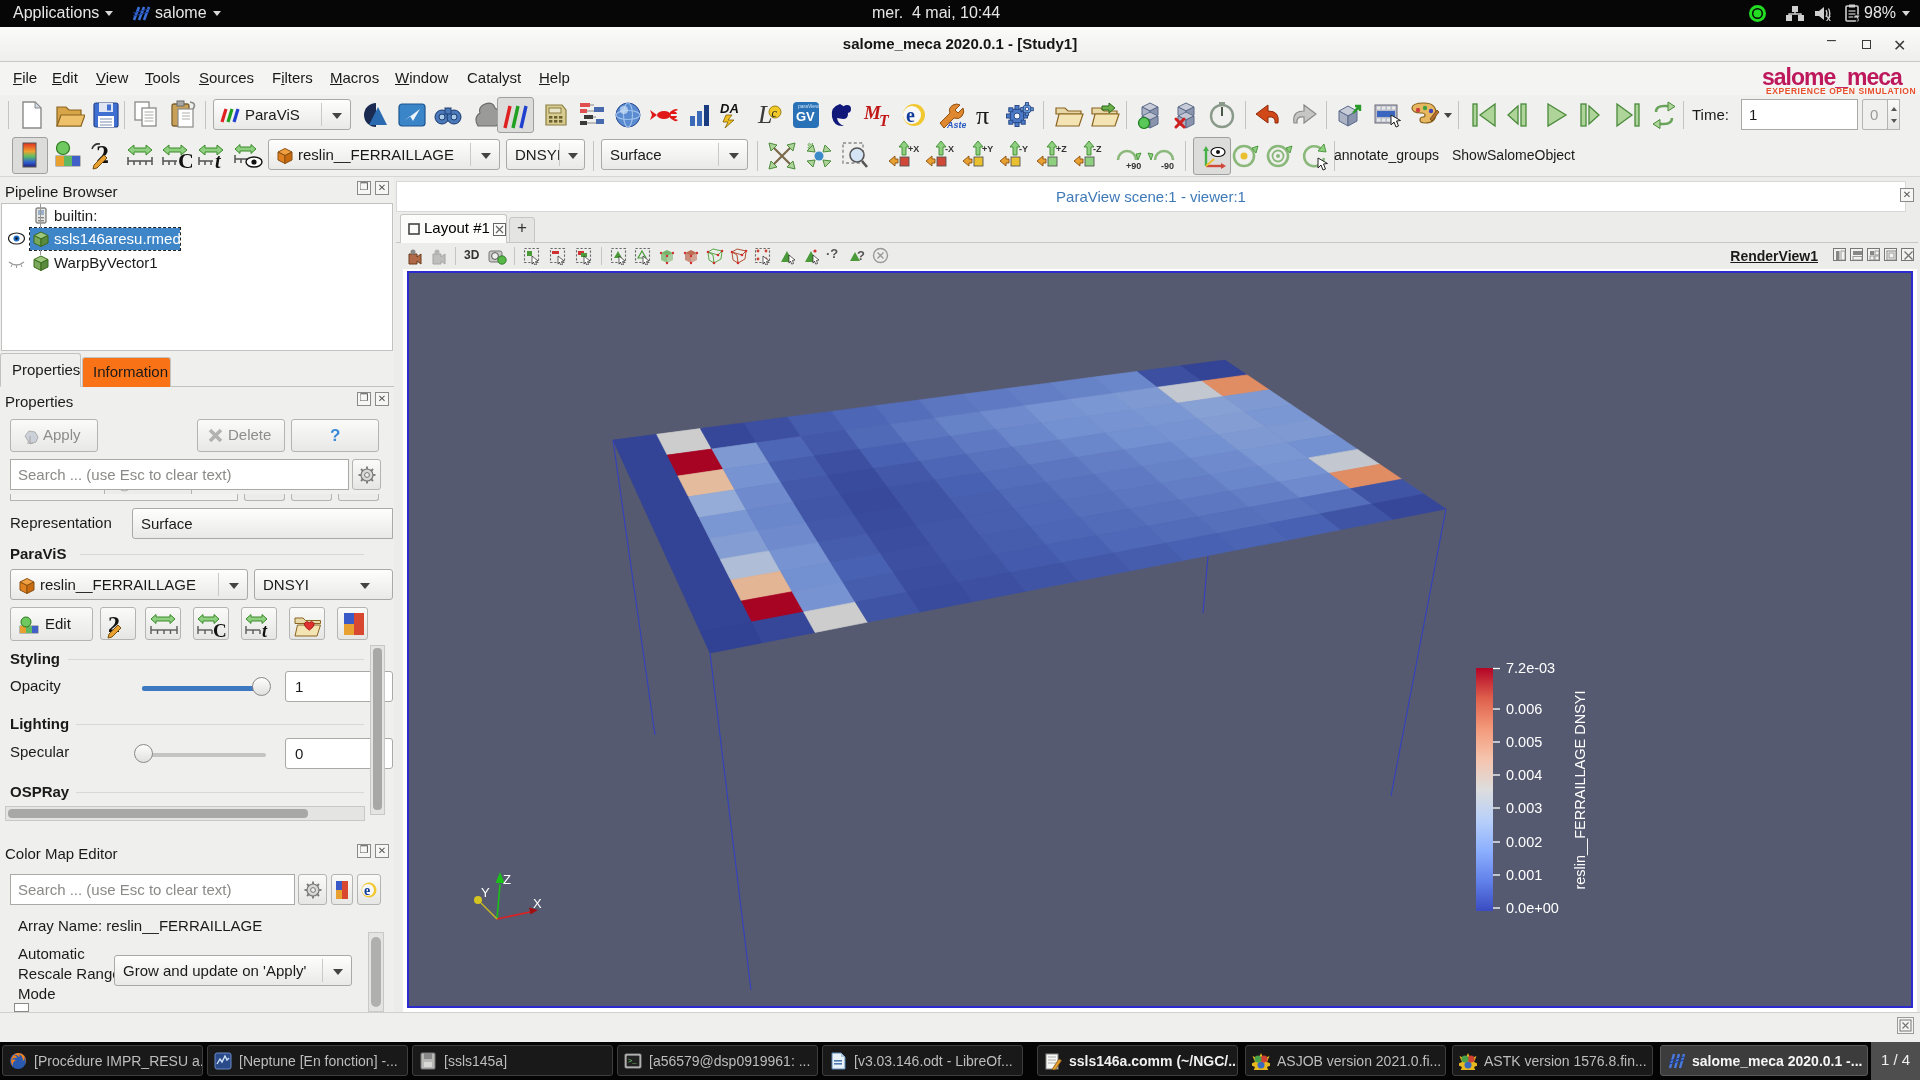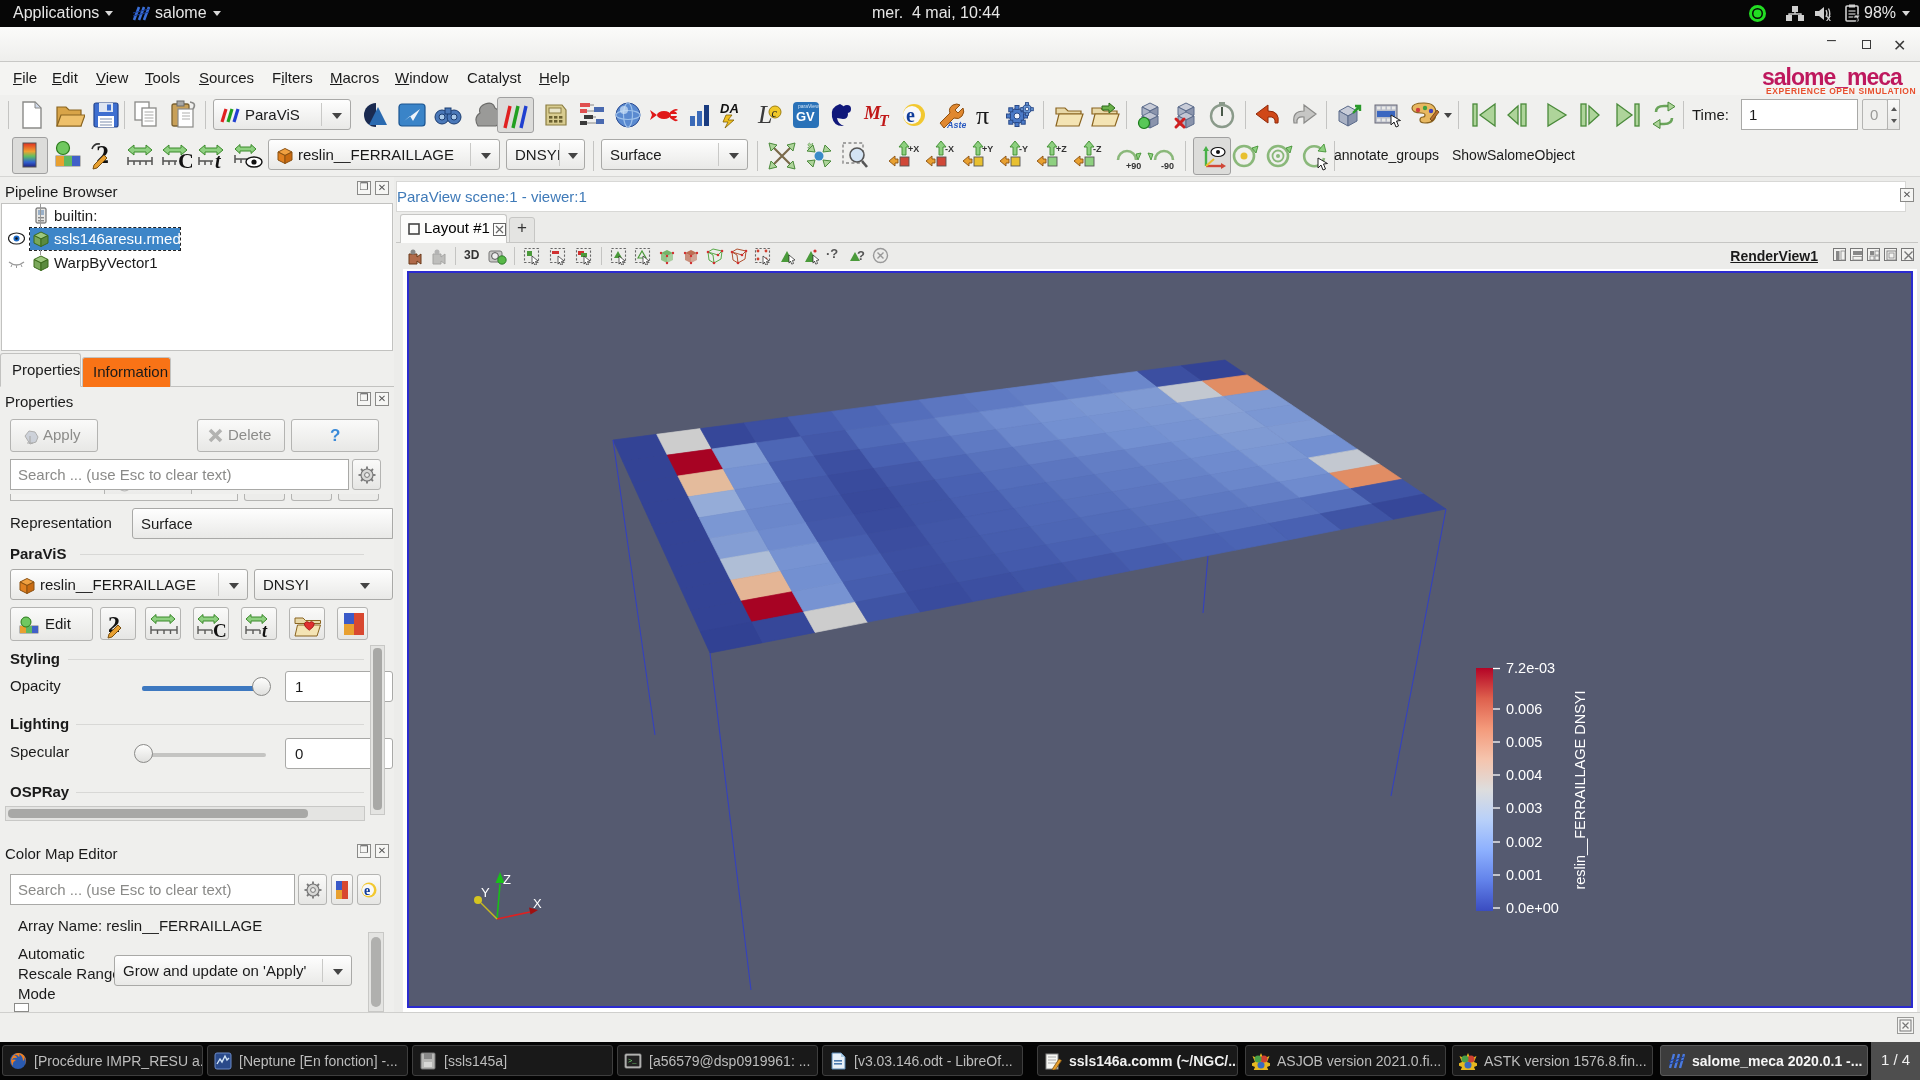--- a/index.html
+++ b/index.html
@@ -32,21 +32,21 @@
 .treebox{position:absolute;left:0px;top:0px;background:#fff;border:1px solid #c2c2c0;padding-left:28px;}
 .btn{position:absolute;background:linear-gradient(#fafaf9,#e8e8e6);border:1px solid #b4b4b2;border-radius:3px;text-align:center;font-size:15px;color:#8c8c8a;}
 .inp{position:absolute;background:#fff;border:1px solid #a9a9a7;font-size:15px;color:#1a1a1a;}
 .ph{color:#8a8a88;}
 .secthead{font-weight:bold;font-size:15px;color:#1a1a1a;position:absolute;}
 .lbl{position:absolute;font-size:15px;color:#1a1a1a;}
 .sbtn{position:absolute;width:36px;height:33px;background:linear-gradient(#fafaf9,#e6e6e4);border:1px solid #b4b4b2;border-radius:3px;}
 
 #vp{left:394px;top:177px;width:1526px;height:835px;background:#ececea;}
 #scenebar{position:absolute;left:2px;top:4px;width:1510px;height:31px;background:#fff;border:1px solid #d8d8d6;}
-#scenetitle{position:absolute;width:100%;top:6px;color:#3f7ab8;font-size:15px;}
+#scenetitle{position:absolute;width:100%;text-align:center;top:6px;color:#3f7ab8;font-size:15px;}
 #tabbar{position:absolute;left:2px;top:35px;width:1522px;height:31px;background:#ececea;border-bottom:1px solid #c6c6c4;}
 #tab1{position:absolute;left:4px;top:2px;width:107px;height:39px;background:#fcfcfb;border:1px solid #c6c6c4;border-bottom:none;border-radius:3px 3px 0 0;font-size:15px;}
 #tabplus{position:absolute;left:113px;top:5px;width:26px;height:26px;background:#e4e4e2;border:1px solid #c6c6c4;border-radius:3px 3px 0 0;text-align:center;font-size:17px;color:#333;}
 #minitb{position:absolute;left:2px;top:66px;width:1522px;height:27px;background:#ececea;}
 #rvlabel{position:absolute;right:100px;top:5px;font-size:14px;font-weight:bold;text-decoration:underline;color:#1a1a1a;}
 .rvb{position:absolute;top:5px;width:13px;height:13px;border:1px solid #777;background:#f2f2f0;font-size:9px;line-height:11px;text-align:center;color:#333;}
 #rframe{position:absolute;left:9px;top:92px;width:1514px;height:743px;background:#fff;}
 #render{position:absolute;left:4px;top:2px;width:1506px;height:737px;background:#555a70;border:2px solid #2b2bd0;}
 
 #statusbar{left:0;top:1012px;width:1920px;height:30px;background:#efefed;border-top:1px solid #cfcfcd;}
@@ -101,20 +101,21 @@
           <line x1="3.5" y1="7" x2="10.5" y2="7"></line>
           <line x1="3.5" y1="10" x2="10.5" y2="10"></line>
           <line x1="3.5" y1="13" x2="8.5" y2="13"></line>
         </g>
         <polygon points="10,11 15,11 11,19 12,14 8,14" fill="#cfcfcf" stroke="#060606" stroke-width="0.8"></polygon>
       </svg>
  <span class="it" style="left:1864px;">98%<span class="caret"></span></span>
 </div>
 
 <div class="abs" id="titlebar">
+ <div id="titletxt">salome_meca 2020.0.1 - [Study1]</div>
  <div class="wbtn" style="left:1827px;top:4px;font-size:16px;">–</div>
  <div class="wbtn" style="left:1862px;"><span style="display:inline-block;width:9px;height:9px;border:1.5px solid #3a3a3a;"></span></div>
  <div class="wbtn" style="left:1893px;font-size:16px;">✕</div>
 </div>
 
 <div class="abs" id="menubar">
  <span class="m" style="left:13px;"><u>F</u>ile</span>
  <span class="m" style="left:52px;"><u>E</u>dit</span>
  <span class="m" style="left:96px;"><u>V</u>iew</span>
  <span class="m" style="left:145px;"><u>T</u>ools</span>

